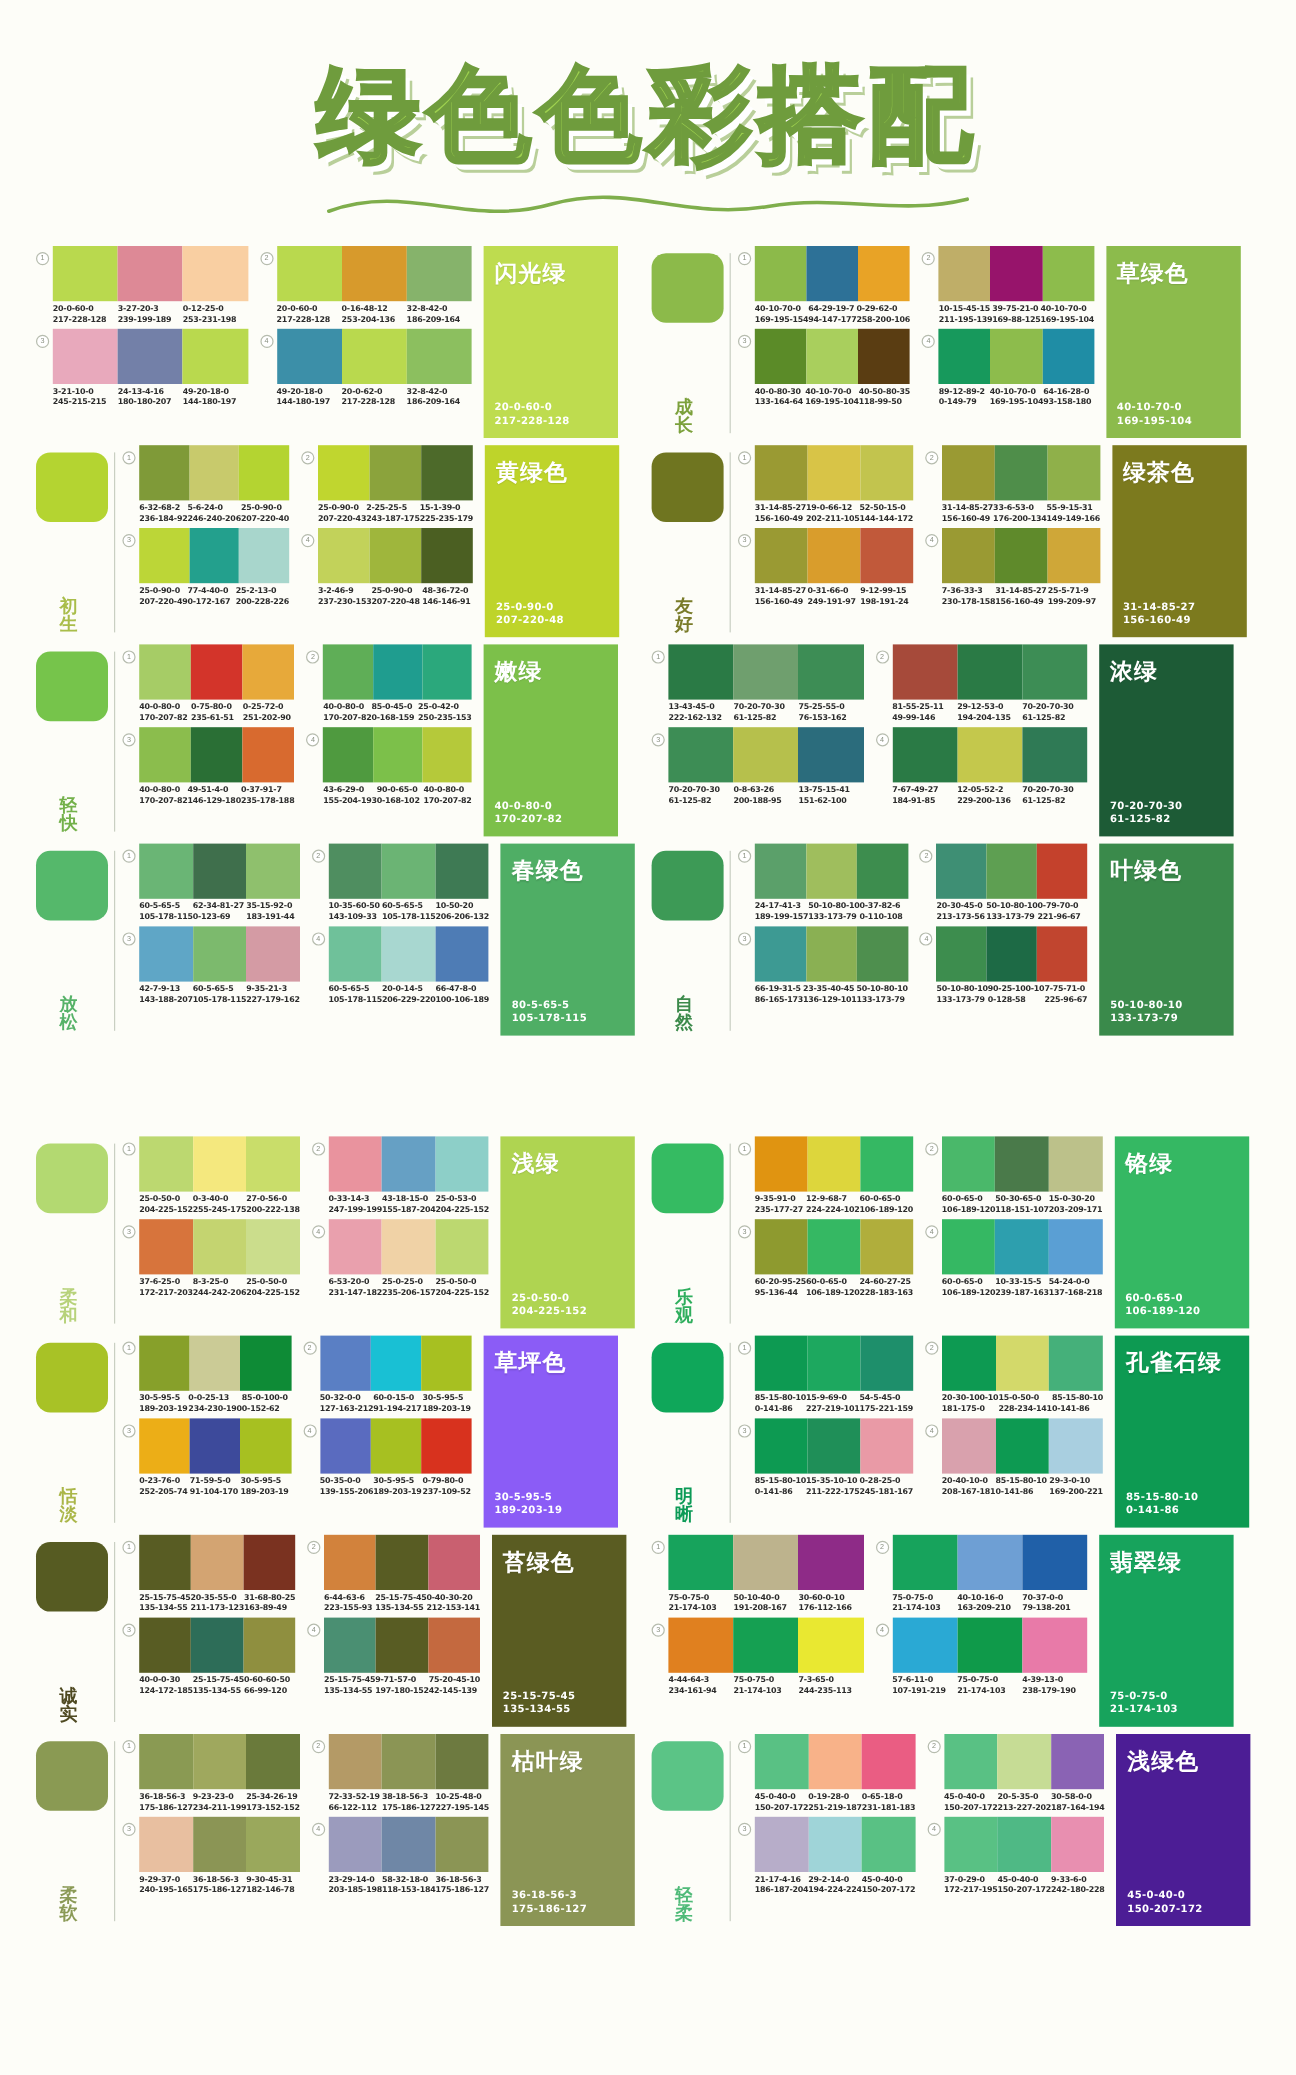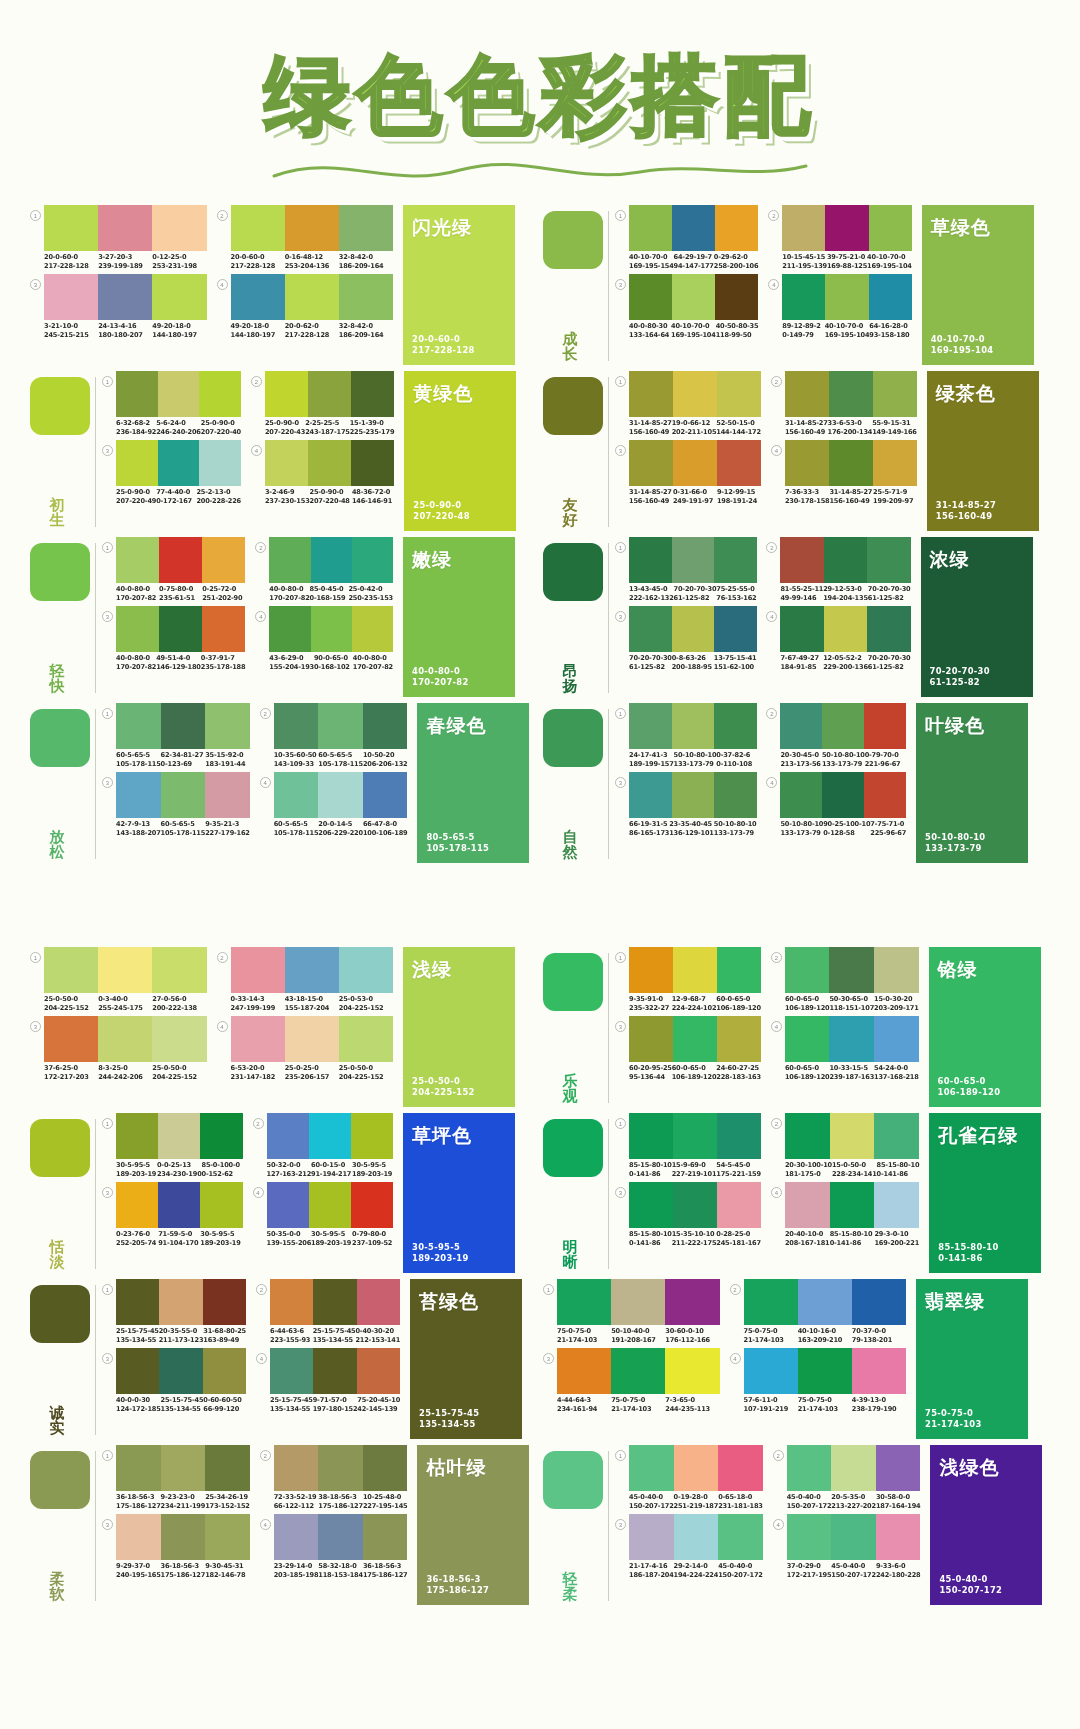--- a/index.html
+++ b/index.html
@@ -743,25 +743,20 @@
                   </div>
                 </div>
               </div>
             </div>
             <div class="bigblock" style="background: rgb(124, 122, 30);">
               <div class="bb-name">绿茶色</div>
               <div class="bb-code">31-14-85-27<br>156-160-49</div>
             </div>
           </div>
           <div class="palette-row">
-            <div class="keycol">
-              <div class="key-swatch" style="background:#22713c"></div>
-              <div class="key-rule"></div>
-              <div class="cat-label" style="color:#1f6b3a">昂扬</div>
-            </div>
             <div class="combos">
               <div class="combo-col">
                 <div class="combo">
                   <div class="combo-num">1</div>
                   <div class="swatches">
                     <i style="background:#2a7a45"></i>
                     <i style="background:#6f9f6e"></i>
                     <i style="background:#3d8d55"></i>
                   </div>
                   <div class="codes">
@@ -960,20 +955,25 @@
             </div>
           </div>
         </div>
       </div>
     </div>
     <div class="gap"></div>
     <div class="section">
       <div class="columns">
         <div class="column">
           <div class="palette-row">
+            <div class="keycol">
+              <div class="key-swatch" style="background:#b3d971"></div>
+              <div class="key-rule"></div>
+              <div class="cat-label" style="color:#b7d27a">柔和</div>
+            </div>
             <div class="combos">
               <div class="combo-col">
                 <div class="combo">
                   <div class="combo-num">1</div>
                   <div class="swatches">
                     <i style="background:#bcd870"></i>
                     <i style="background:#f4e87e"></i>
                     <i style="background:#c9dd6a"></i>
                   </div>
                   <div class="codes">
@@ -1159,21 +1159,21 @@
                       <b>189-203-19</b>
                     </span>
                     <span>
                       <b>0-79-80-0</b>
                       <b>237-109-52</b>
                     </span>
                   </div>
                 </div>
               </div>
             </div>
-            <div class="bigblock" style="background: #1d4ed8;">
+            <div class="bigblock" style="background: #8b5cf6;">
               <div class="bb-name">草坪色</div>
               <div class="bb-code">30-5-95-5<br>189-203-19</div>
             </div>
           </div>
           <div class="palette-row">
             <div class="keycol">
               <div class="key-swatch" style="background:#565b22"></div>
               <div class="key-rule"></div>
               <div class="cat-label" style="color:#4f4a22">诚实</div>
             </div>
@@ -1394,21 +1394,21 @@
                 <div class="combo">
                   <div class="combo-num">1</div>
                   <div class="swatches">
                     <i style="background:#e09411"></i>
                     <i style="background:#ddd63c"></i>
                     <i style="background:#35b863"></i>
                   </div>
                   <div class="codes">
                     <span>
                       <b>9-35-91-0</b>
-                      <b>235-322-27</b>
+                      <b>235-177-27</b>
                     </span>
                     <span>
                       <b>12-9-68-7</b>
                       <b>224-224-102</b>
                     </span>
                     <span>
                       <b>60-0-65-0</b>
                       <b>106-189-120</b>
                     </span>
                   </div>

